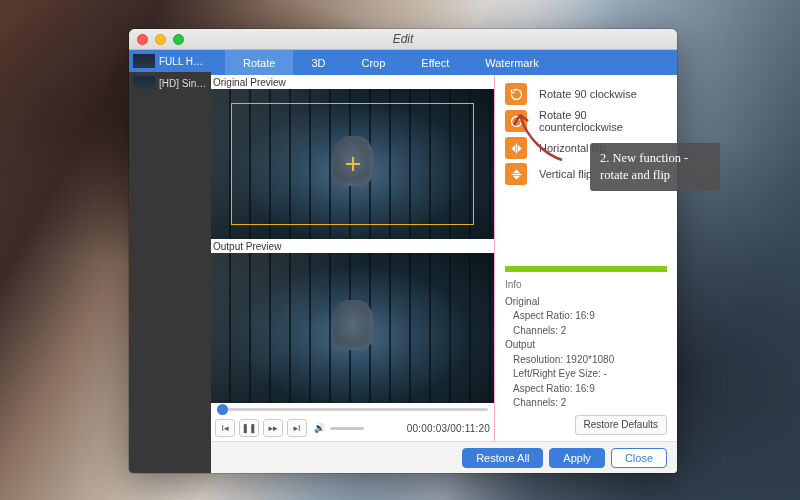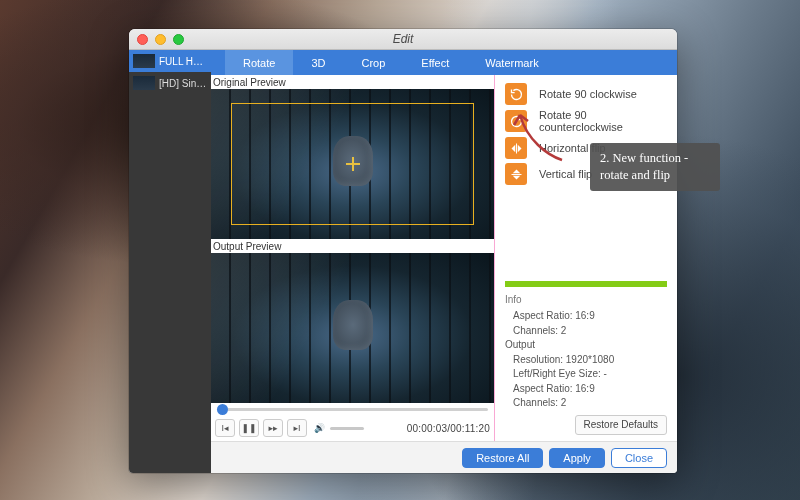--- a/index.html
+++ b/index.html
@@ -223,20 +223,21 @@
                       <path d="M6 14h12l-6 6z"></path>
                       <rect x="4" y="11.2" width="16" height="1.6"></rect>
                     </svg>
                 </div>
                 <span>Vertical flip</span>
               </div>
             </div>
 
             <div class="info">
               <div class="info-h">Info</div>
+              <div class="k">Original</div>
               <div class="sub">Aspect Ratio: 16:9</div>
               <div class="sub">Channels: 2</div>
               <div class="k">Output</div>
               <div class="sub">Resolution: 1920*1080</div>
               <div class="sub">Left/Right Eye Size: -</div>
               <div class="sub">Aspect Ratio: 16:9</div>
               <div class="sub">Channels: 2</div>
               <div class="restore-row">
                 <span class="link-btn">Restore Defaults</span>
               </div>

